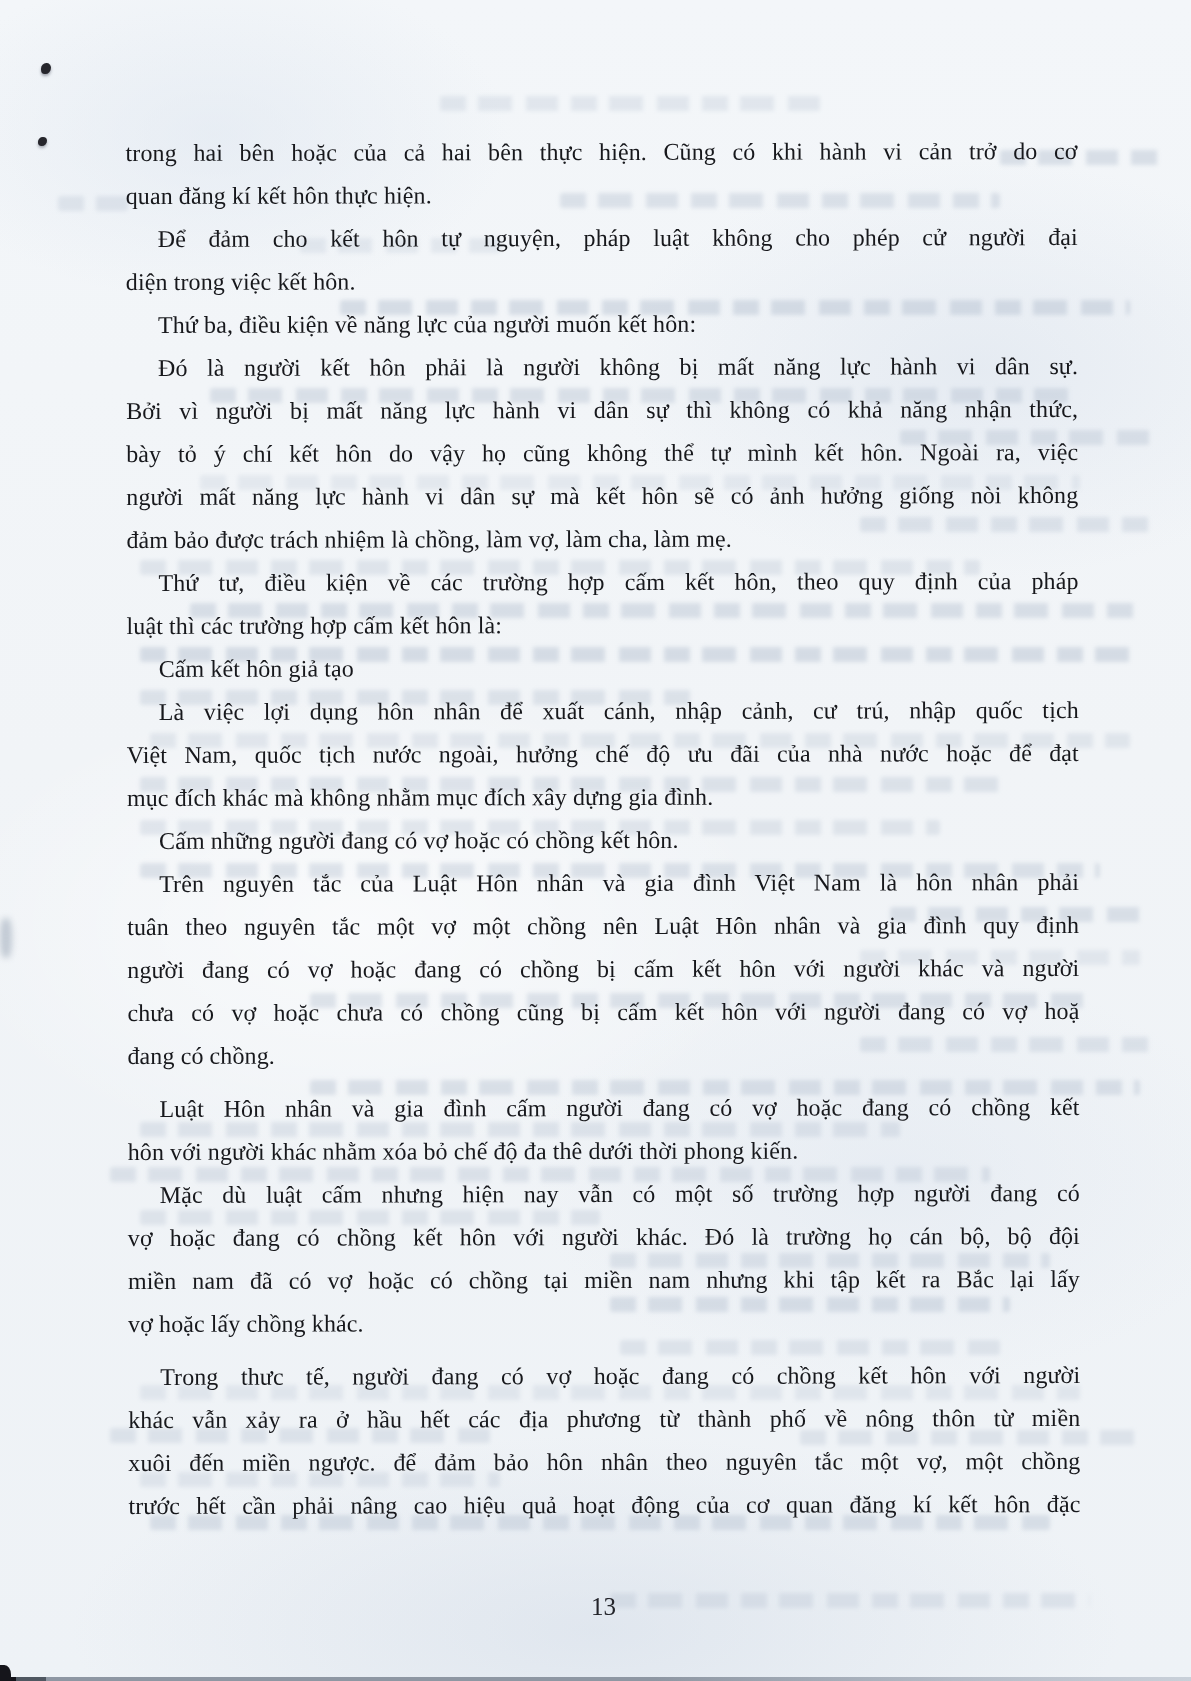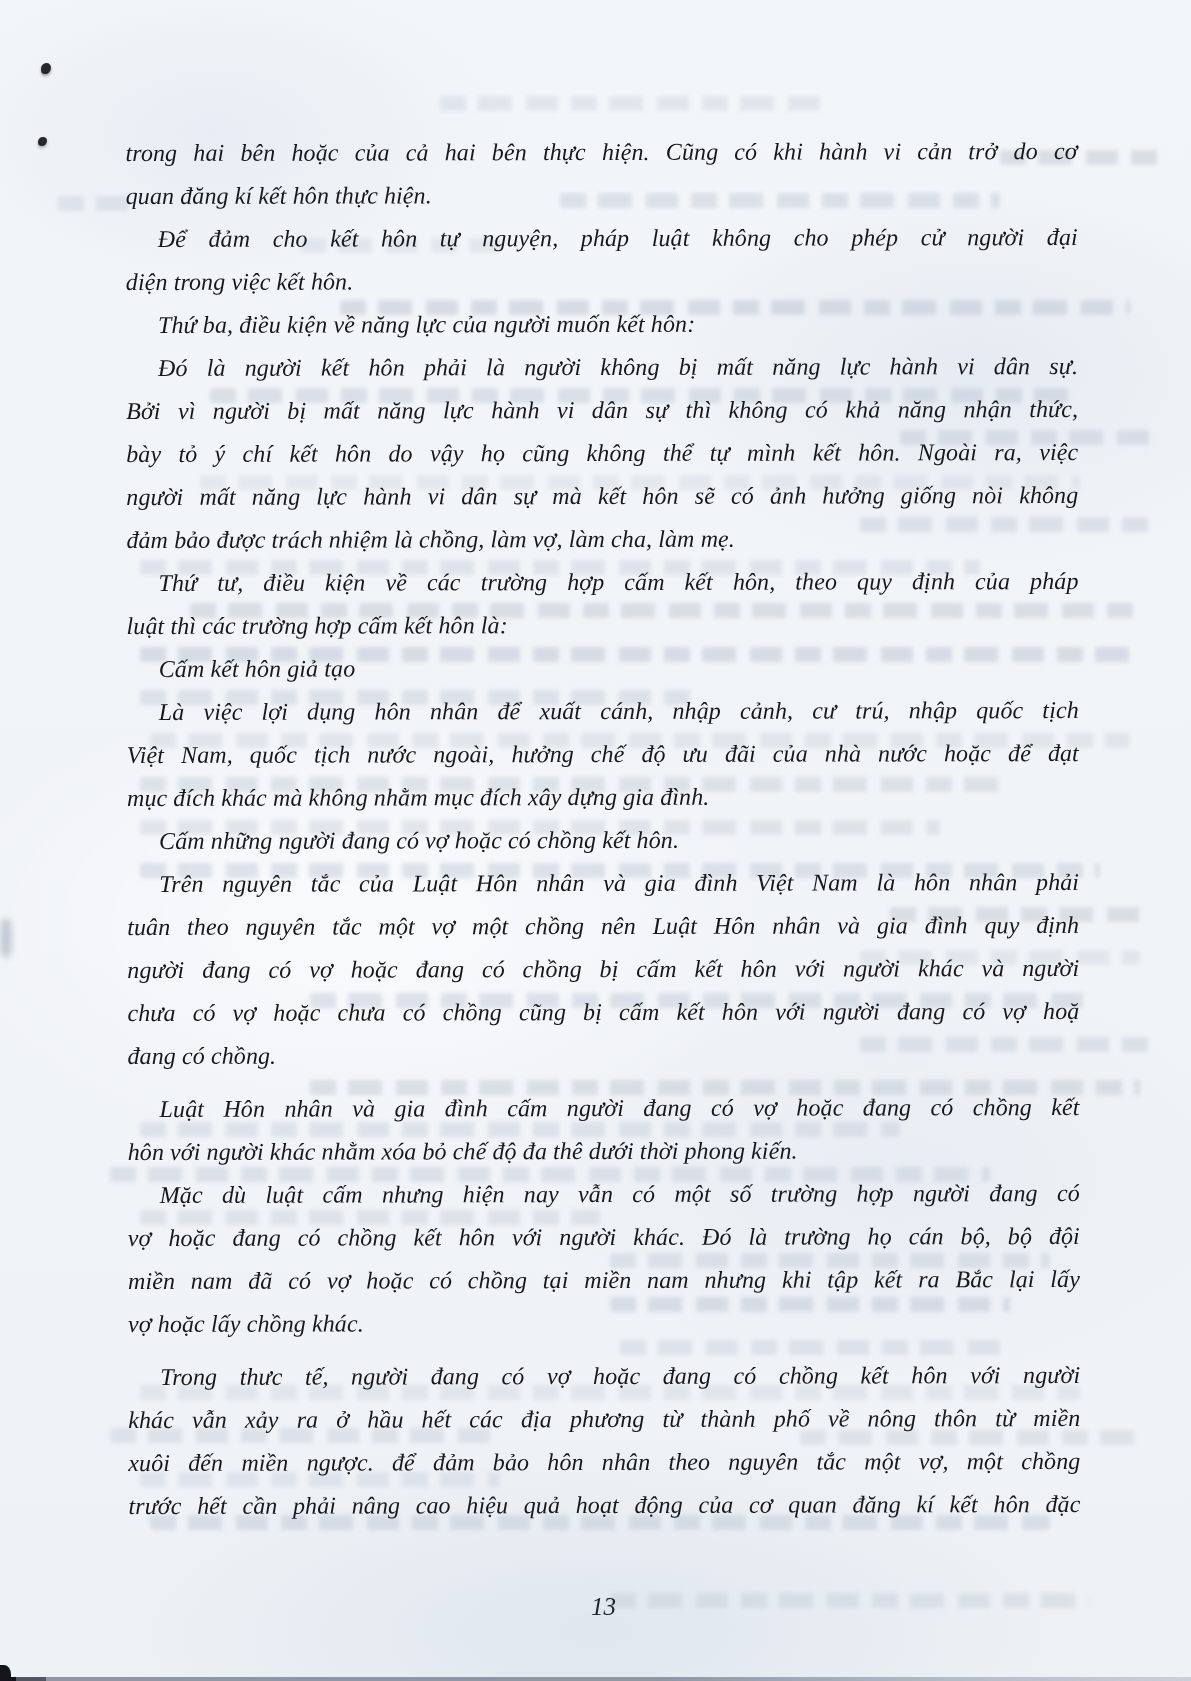--- a/index.html
+++ b/index.html
@@ -3,21 +3,20 @@
 <meta charset="utf-8">
 <style>
   html,body { margin:0; padding:0; background:#d9dcdf; }
   .page {
     position:relative;
     width:1191px; height:1681px;
     margin:0 auto;
     background:#f2f5f8;
     overflow:hidden;
     font-family:"Liberation Serif", serif;
-    font-style:italic;
   }
   
   .page::before {
     content:"";
     position:absolute; inset:0;
     background:
       radial-gradient(420px 240px at 18% 8%,  rgba(222,230,240,.55), rgba(222,230,240,0) 70%),
       radial-gradient(520px 300px at 82% 22%, rgba(214,223,235,.45), rgba(214,223,235,0) 70%),
       radial-gradient(600px 340px at 30% 55%, rgba(255,255,255,.6),  rgba(255,255,255,0) 70%),
       radial-gradient(520px 300px at 75% 70%, rgba(219,227,238,.4),  rgba(219,227,238,0) 70%),

